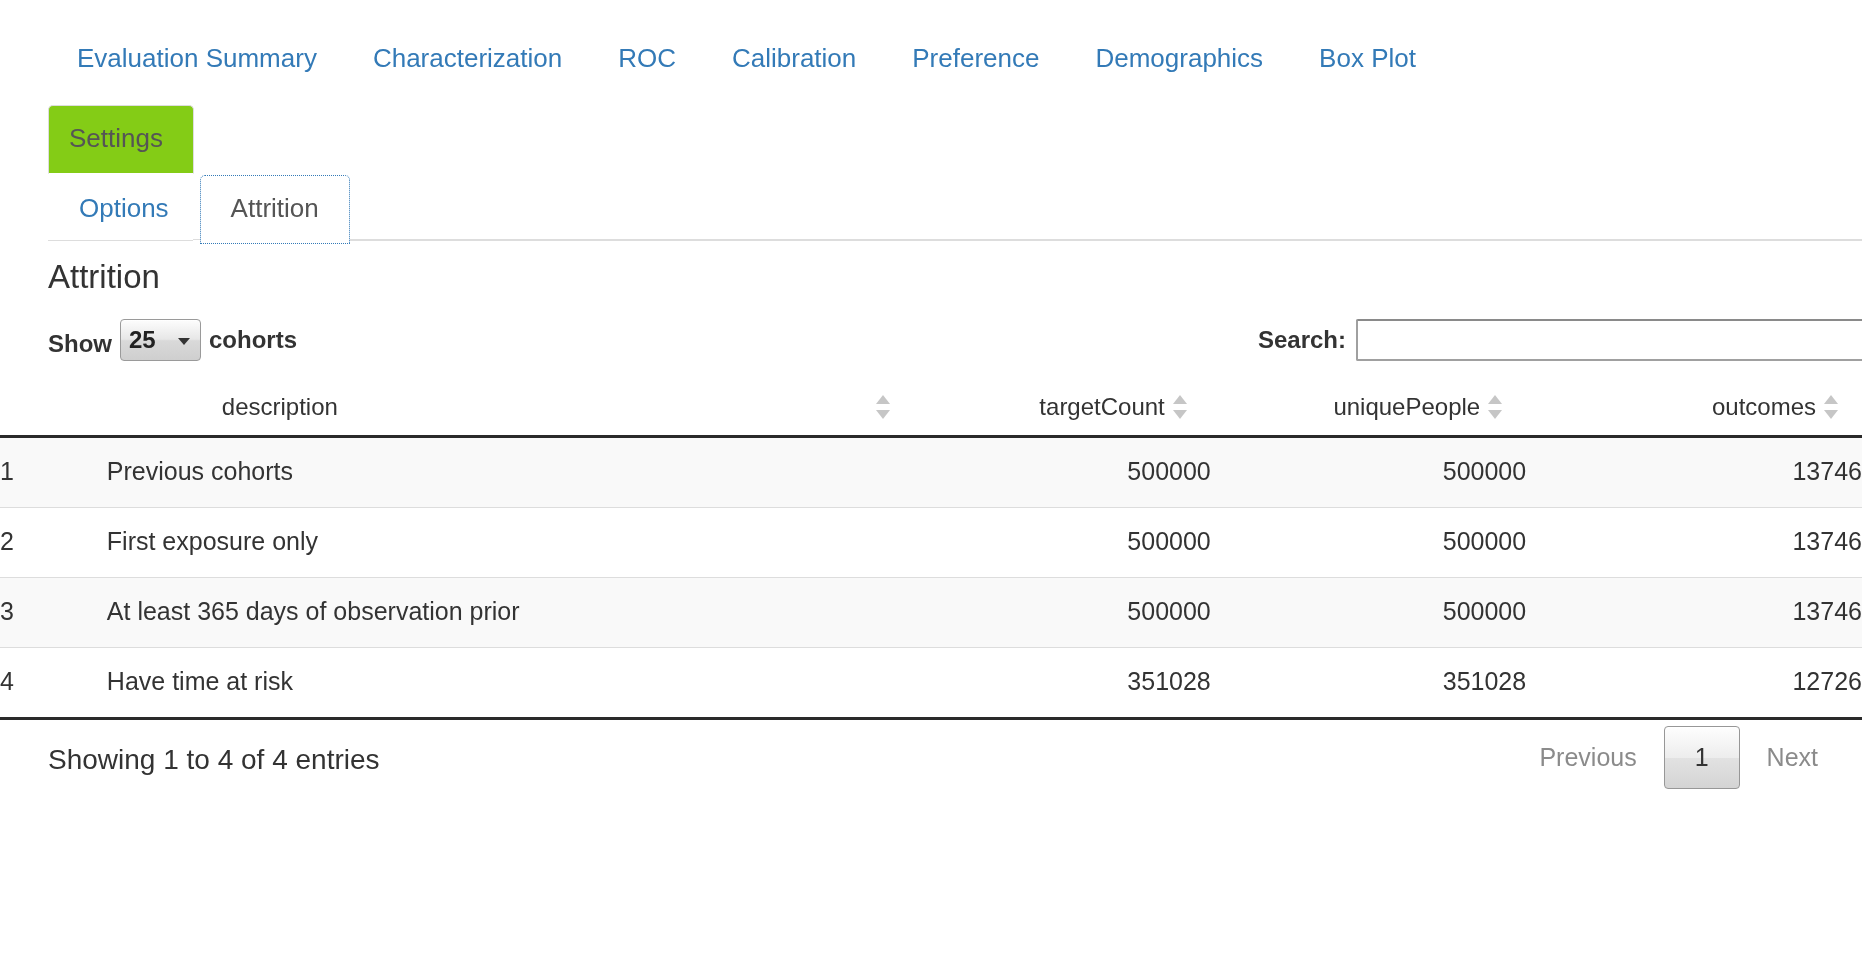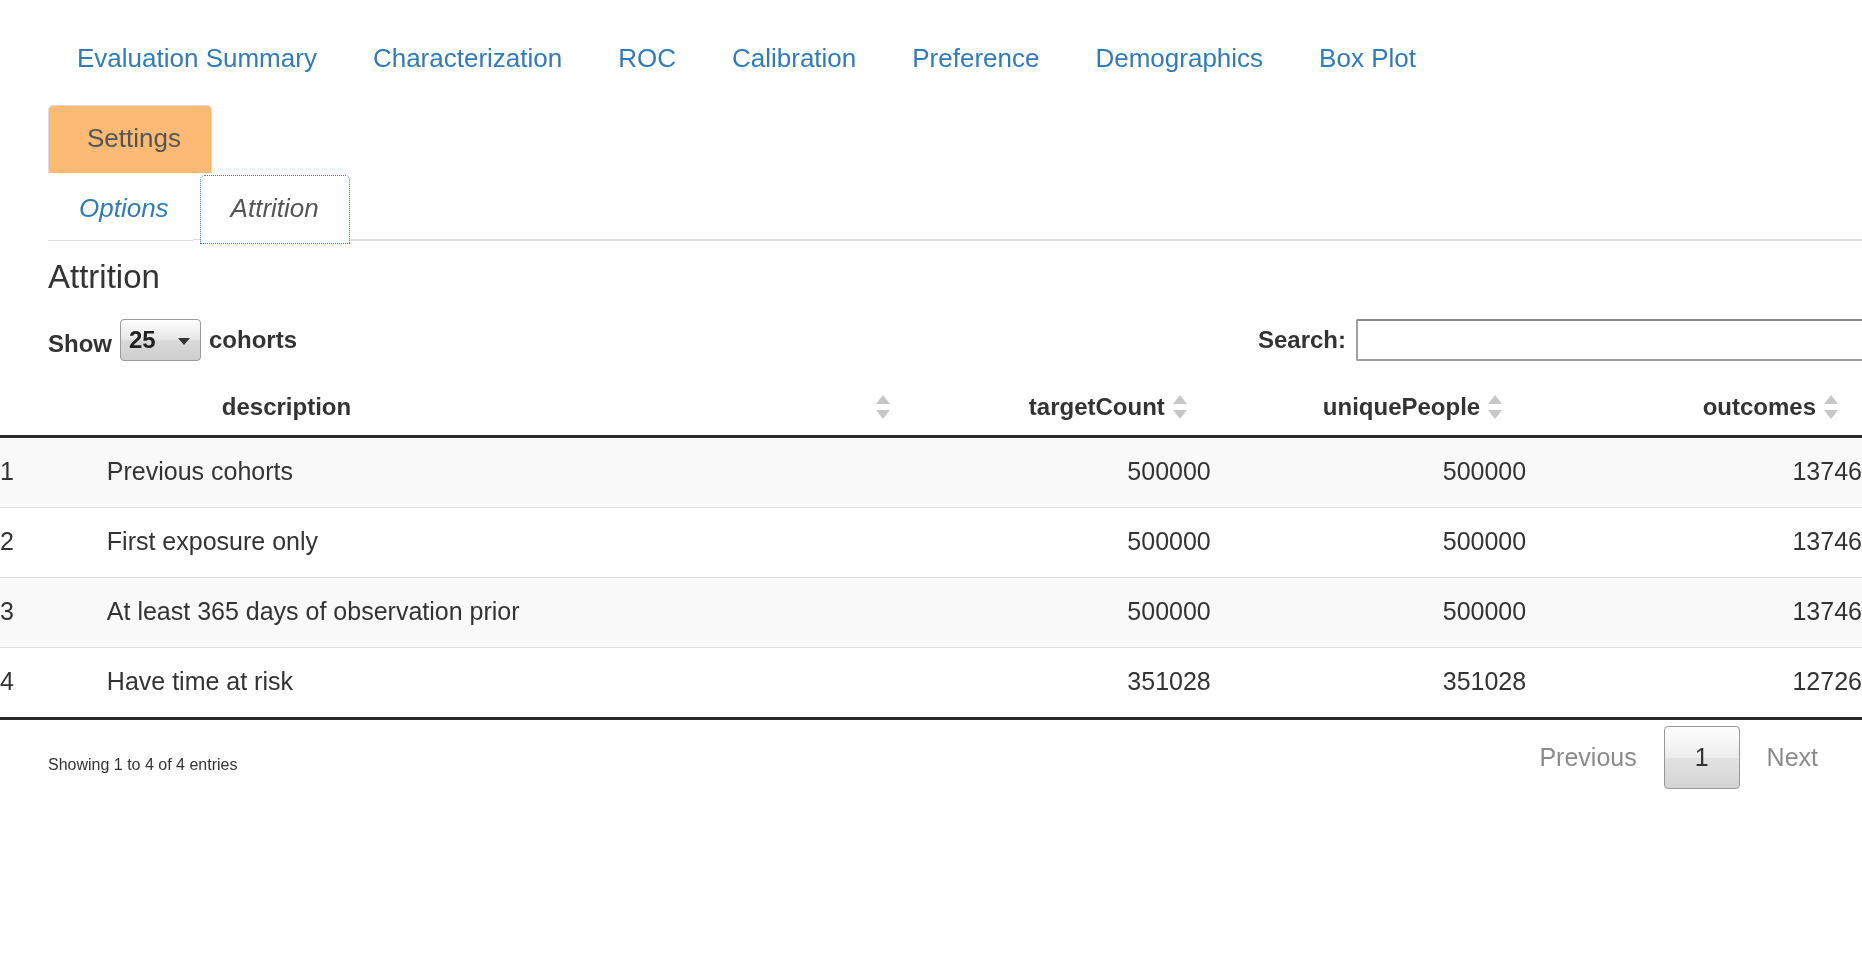--- a/index.html
+++ b/index.html
@@ -40,39 +40,38 @@
   
   .nav-second {
     position: absolute;
     left: 48px; top: 105px;
     display: flex;
     align-items: flex-start;
   }
   .tab-settings {
     font-size: 26px;
     color: #555555;
-    padding: 17px 30px 19px 38px;
-    background: #fdba74;
+    padding: 17px 30px 19px 20px;
+    background: #84cc16;
     border: 1px solid #dddddd;
     border-bottom: 1px solid #ffffff;
     border-radius: 5px 5px 0 0;
     position: relative;
     z-index: 3;
     white-space: nowrap;
     cursor: pointer;
   }
 
   
   .nav-third {
     position: absolute;
     left: 48px; top: 175px;
     display: flex;
     align-items: flex-start;
     z-index: 4;
-    font-style: italic;
   }
   .tab-options {
     font-size: 26px;
     color: #337ab7;
     padding: 17px 30px 19px 30px;
     border: 1px solid transparent;
     border-radius: 5px 5px 0 0;
     background: transparent;
     white-space: nowrap;
     cursor: pointer;
@@ -207,21 +206,21 @@
 
   
   table.dt {
     width: 1862px;
     border-collapse: collapse;
     margin-top: 10px;
     table-layout: fixed;
   }
   table.dt thead th {
     font-size: 24px;
-    font-weight: bold;
+    font-weight: normal;
     color: #333333;
     padding: 12px 0 14px 0;
     border-bottom: 3px solid #2a2a2a;
     vertical-align: bottom;
     position: relative;
     cursor: pointer;
     background: #ffffff;
   }
   th.col-idx   { width: 105px; border-bottom: 3px solid #2a2a2a; cursor: default; }
   th.col-desc  { width: 795px; text-align: left; }
@@ -282,24 +281,23 @@
   td.cell-num  { text-align: right; padding-right: 24px; }
 
   
   .dt-footer {
     position: relative;
     height: 92px;
   }
   .dt-info {
     position: absolute;
     left: 48px; top: 24px;
-    font-size: 16px;
-    color: #333333;
-    white-space: nowrap;
-    margin-top: 12px;
+    font-size: 28px;
+    color: #333333;
+    white-space: nowrap;
   }
   .dt-paginate {
     position: absolute;
     right: 25px; top: 6px;
     display: flex;
     align-items: center;
   }
   .pg-btn {
     font-size: 25px;
     color: #8b8b8b;

